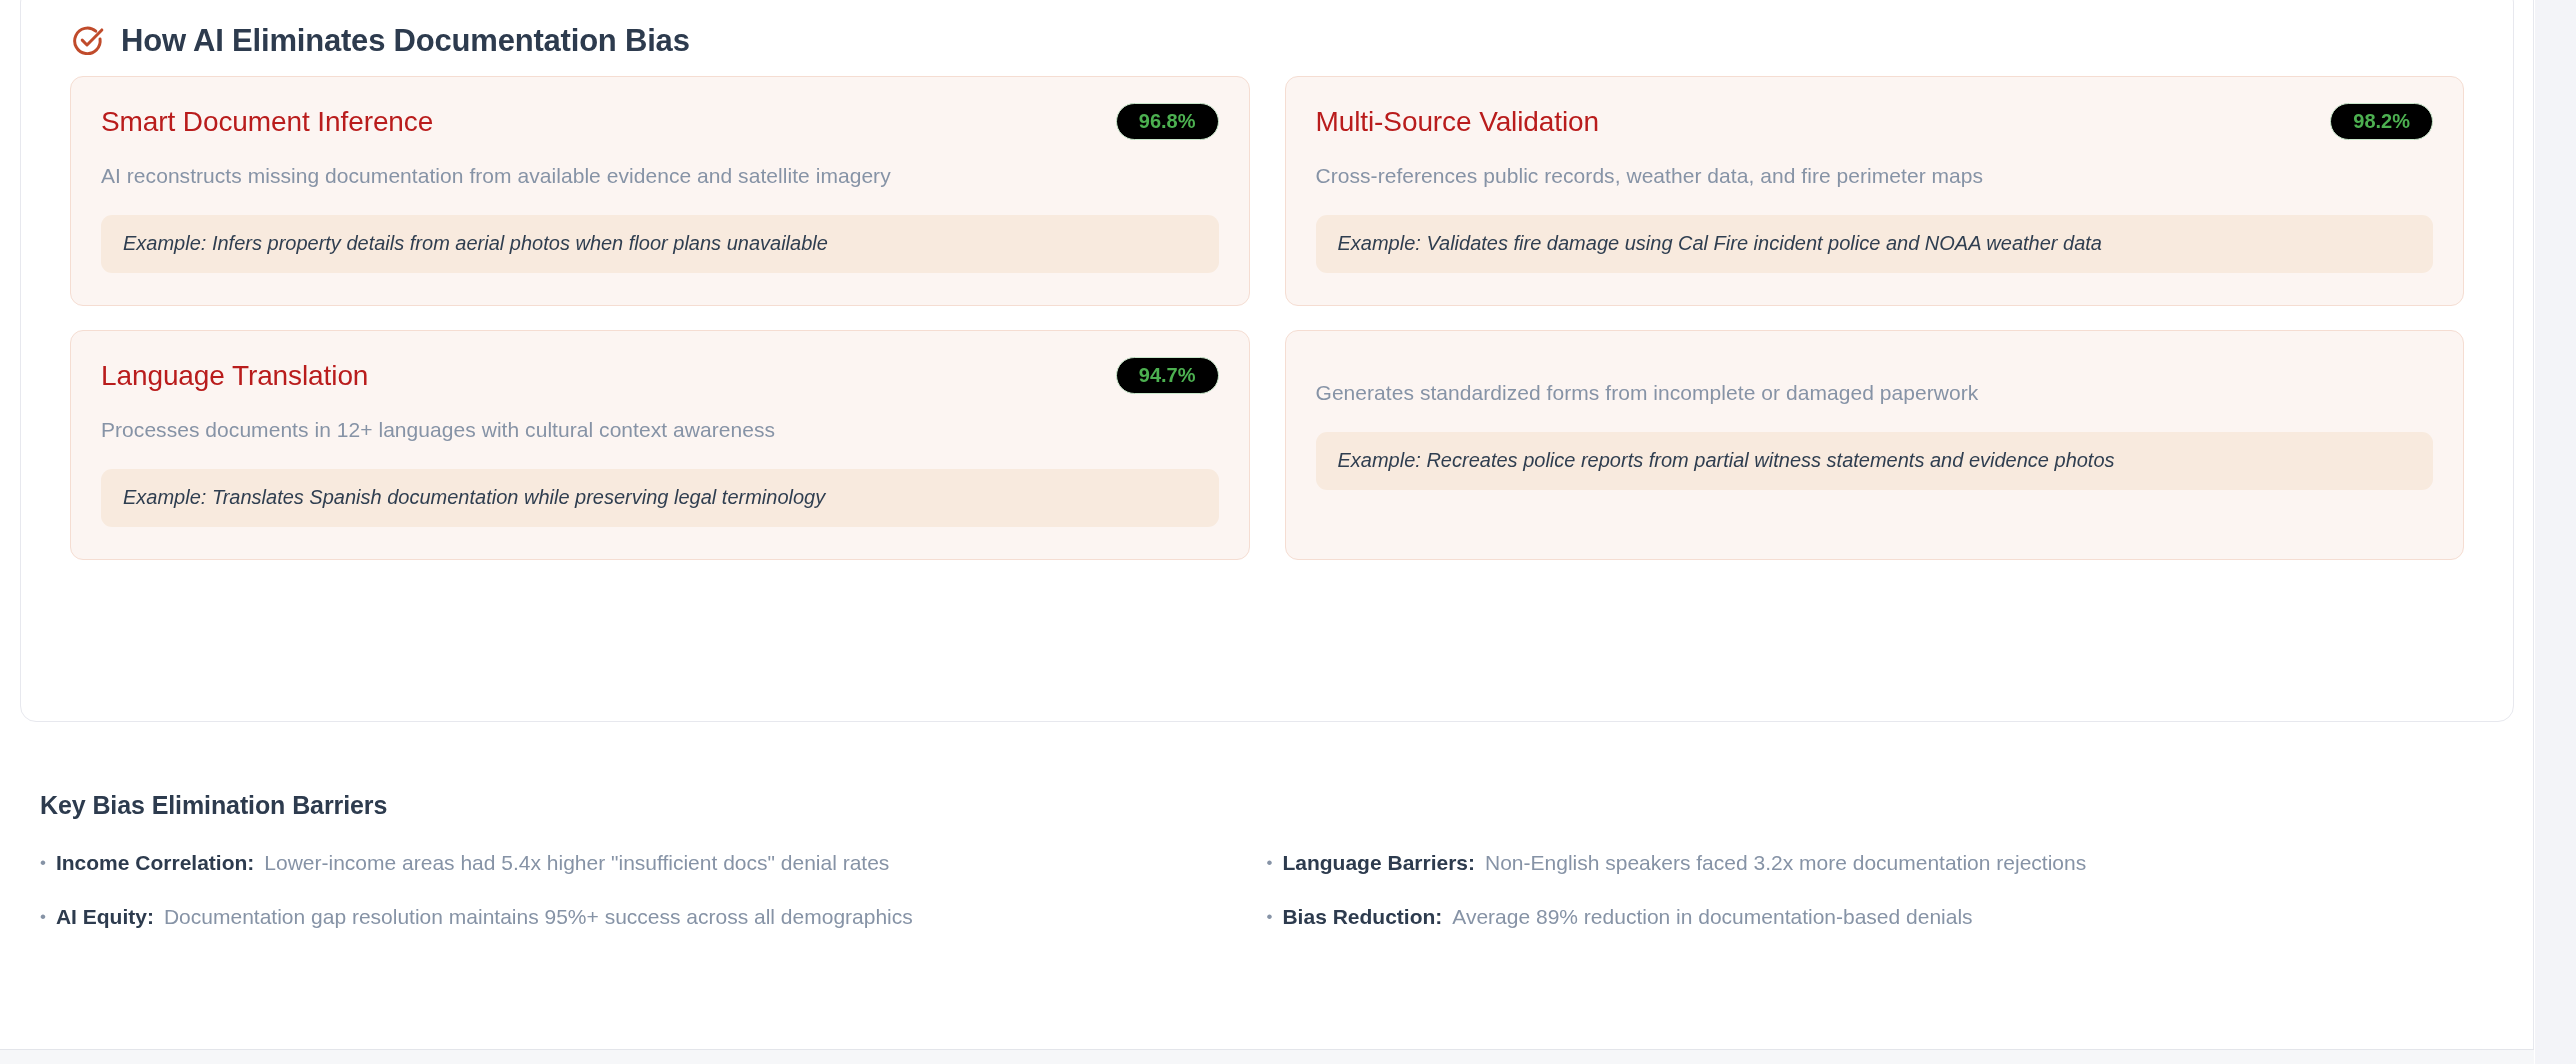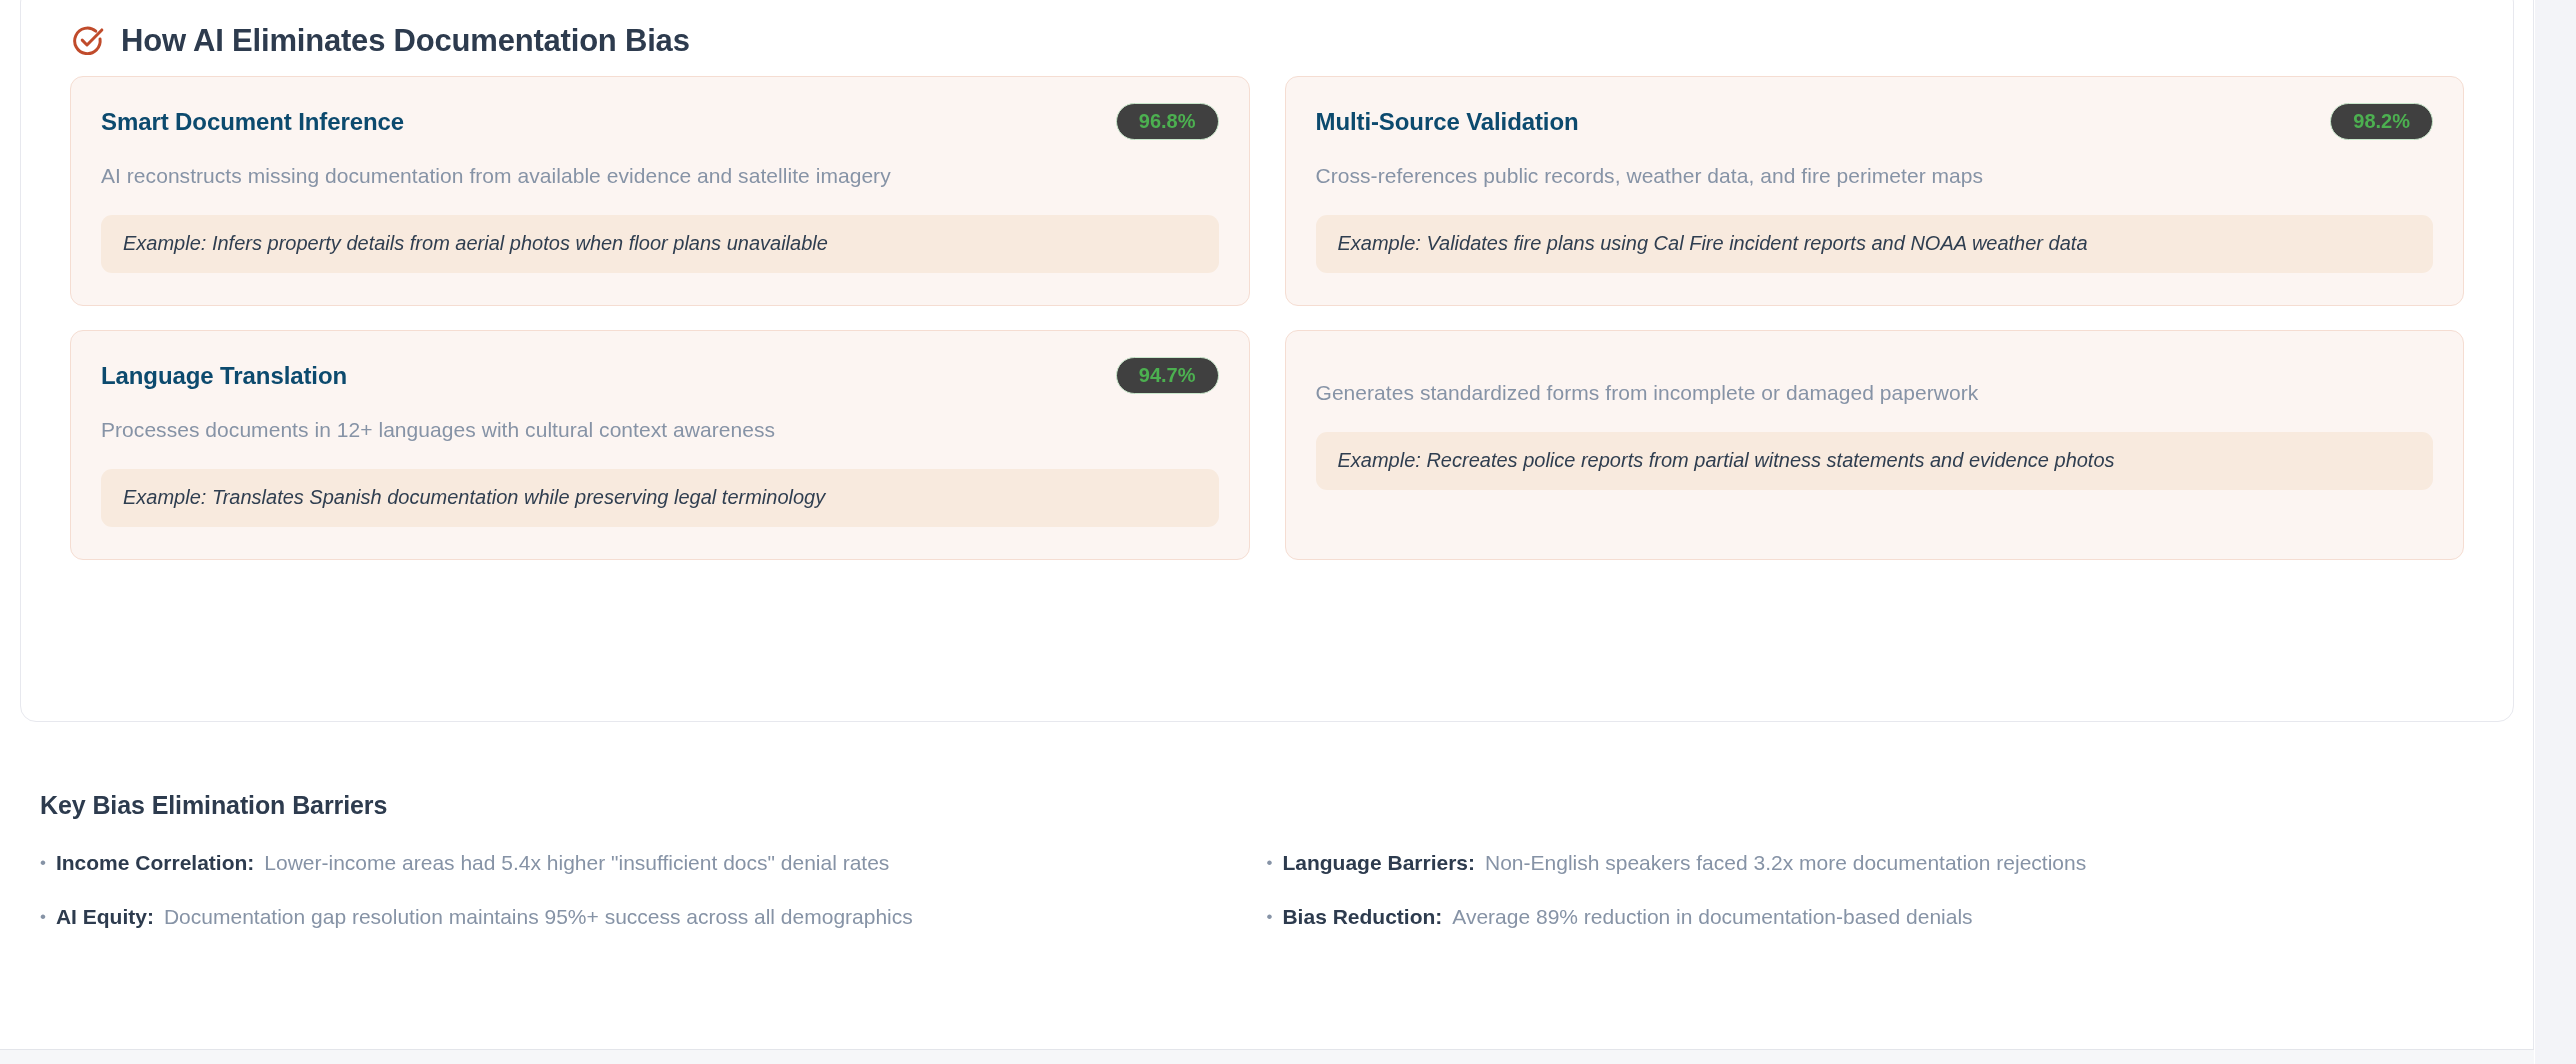--- a/index.html
+++ b/index.html
@@ -92,30 +92,30 @@
   }
 
   .card-top {
     display: flex;
     align-items: center;
     justify-content: space-between;
     gap: 20px;
   }
 
   .card-title {
-    font-size: 24px;
-    font-weight: bold;
-    color: #0c4a6e;
+    font-size: 28px;
+    font-weight: normal;
+    color: #b91c1c;
     letter-spacing: -0.1px;
     white-space: nowrap;
   }
 
   .badge {
     flex: none;
-    background: #404040;
+    background: #000000;
     border: 1px solid #c9e7cb;
     color: #4cb050;
     font-size: 20px;
     font-weight: bold;
     border-radius: 988px;
     padding: 7px 22px 8px 22px;
     line-height: 1;
     white-space: nowrap;
   }
 
@@ -232,21 +232,21 @@
           <p class="card-desc">AI reconstructs missing documentation from available evidence and satellite imagery</p>
           <div class="card-example">Example: Infers property details from aerial photos when floor plans unavailable</div>
         </article>
 
         <article class="card">
           <div class="card-top">
             <h2 class="card-title">Multi-Source Validation</h2>
             <span class="badge">98.2%</span>
           </div>
           <p class="card-desc">Cross-references public records, weather data, and fire perimeter maps</p>
-          <div class="card-example">Example: Validates fire plans using Cal Fire incident reports and NOAA weather data</div>
+          <div class="card-example">Example: Validates fire damage using Cal Fire incident police and NOAA weather data</div>
         </article>
 
         <article class="card">
           <div class="card-top">
             <h2 class="card-title">Language Translation</h2>
             <span class="badge">94.7%</span>
           </div>
           <p class="card-desc">Processes documents in 12+ languages with cultural context awareness</p>
           <div class="card-example">Example: Translates Spanish documentation while preserving legal terminology</div>
         </article>

